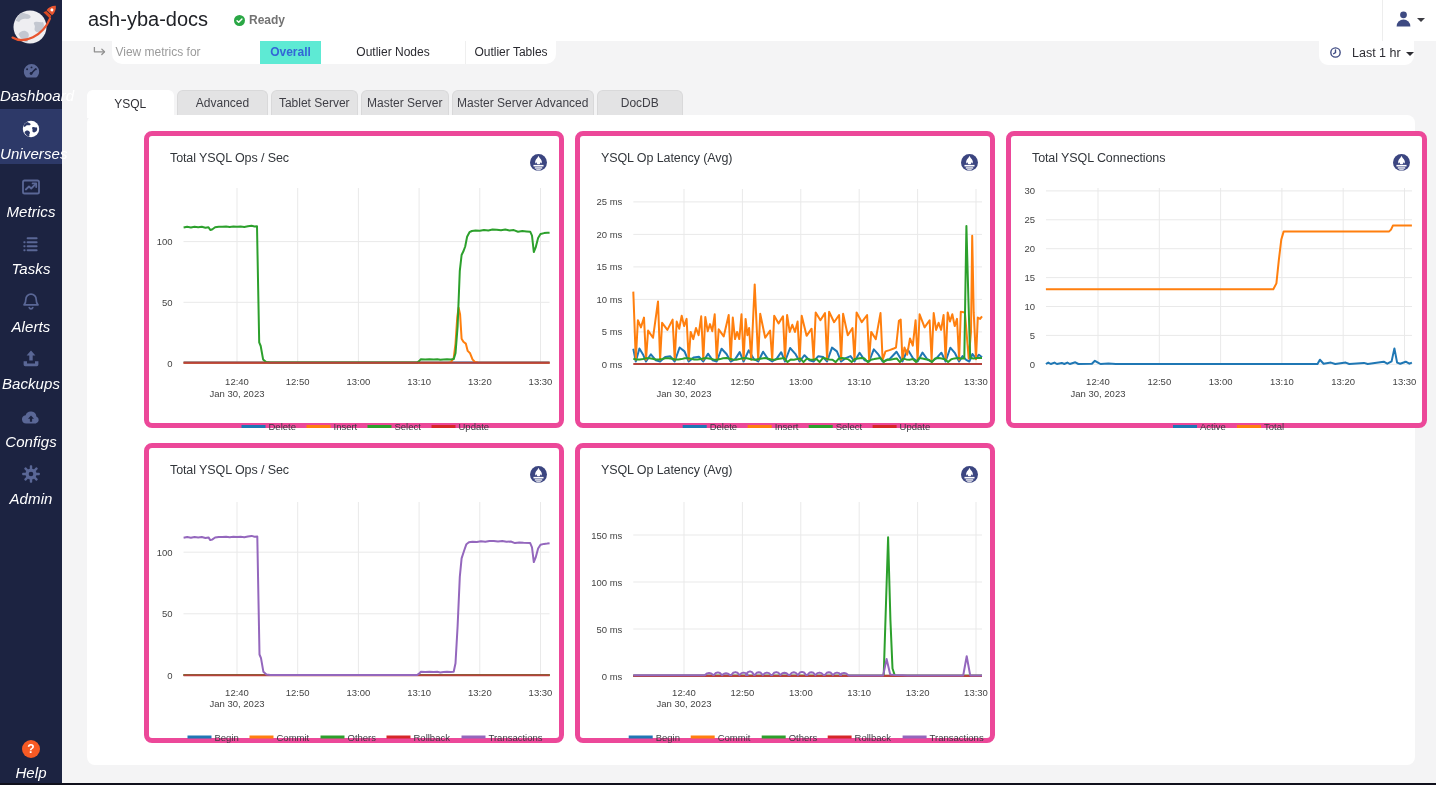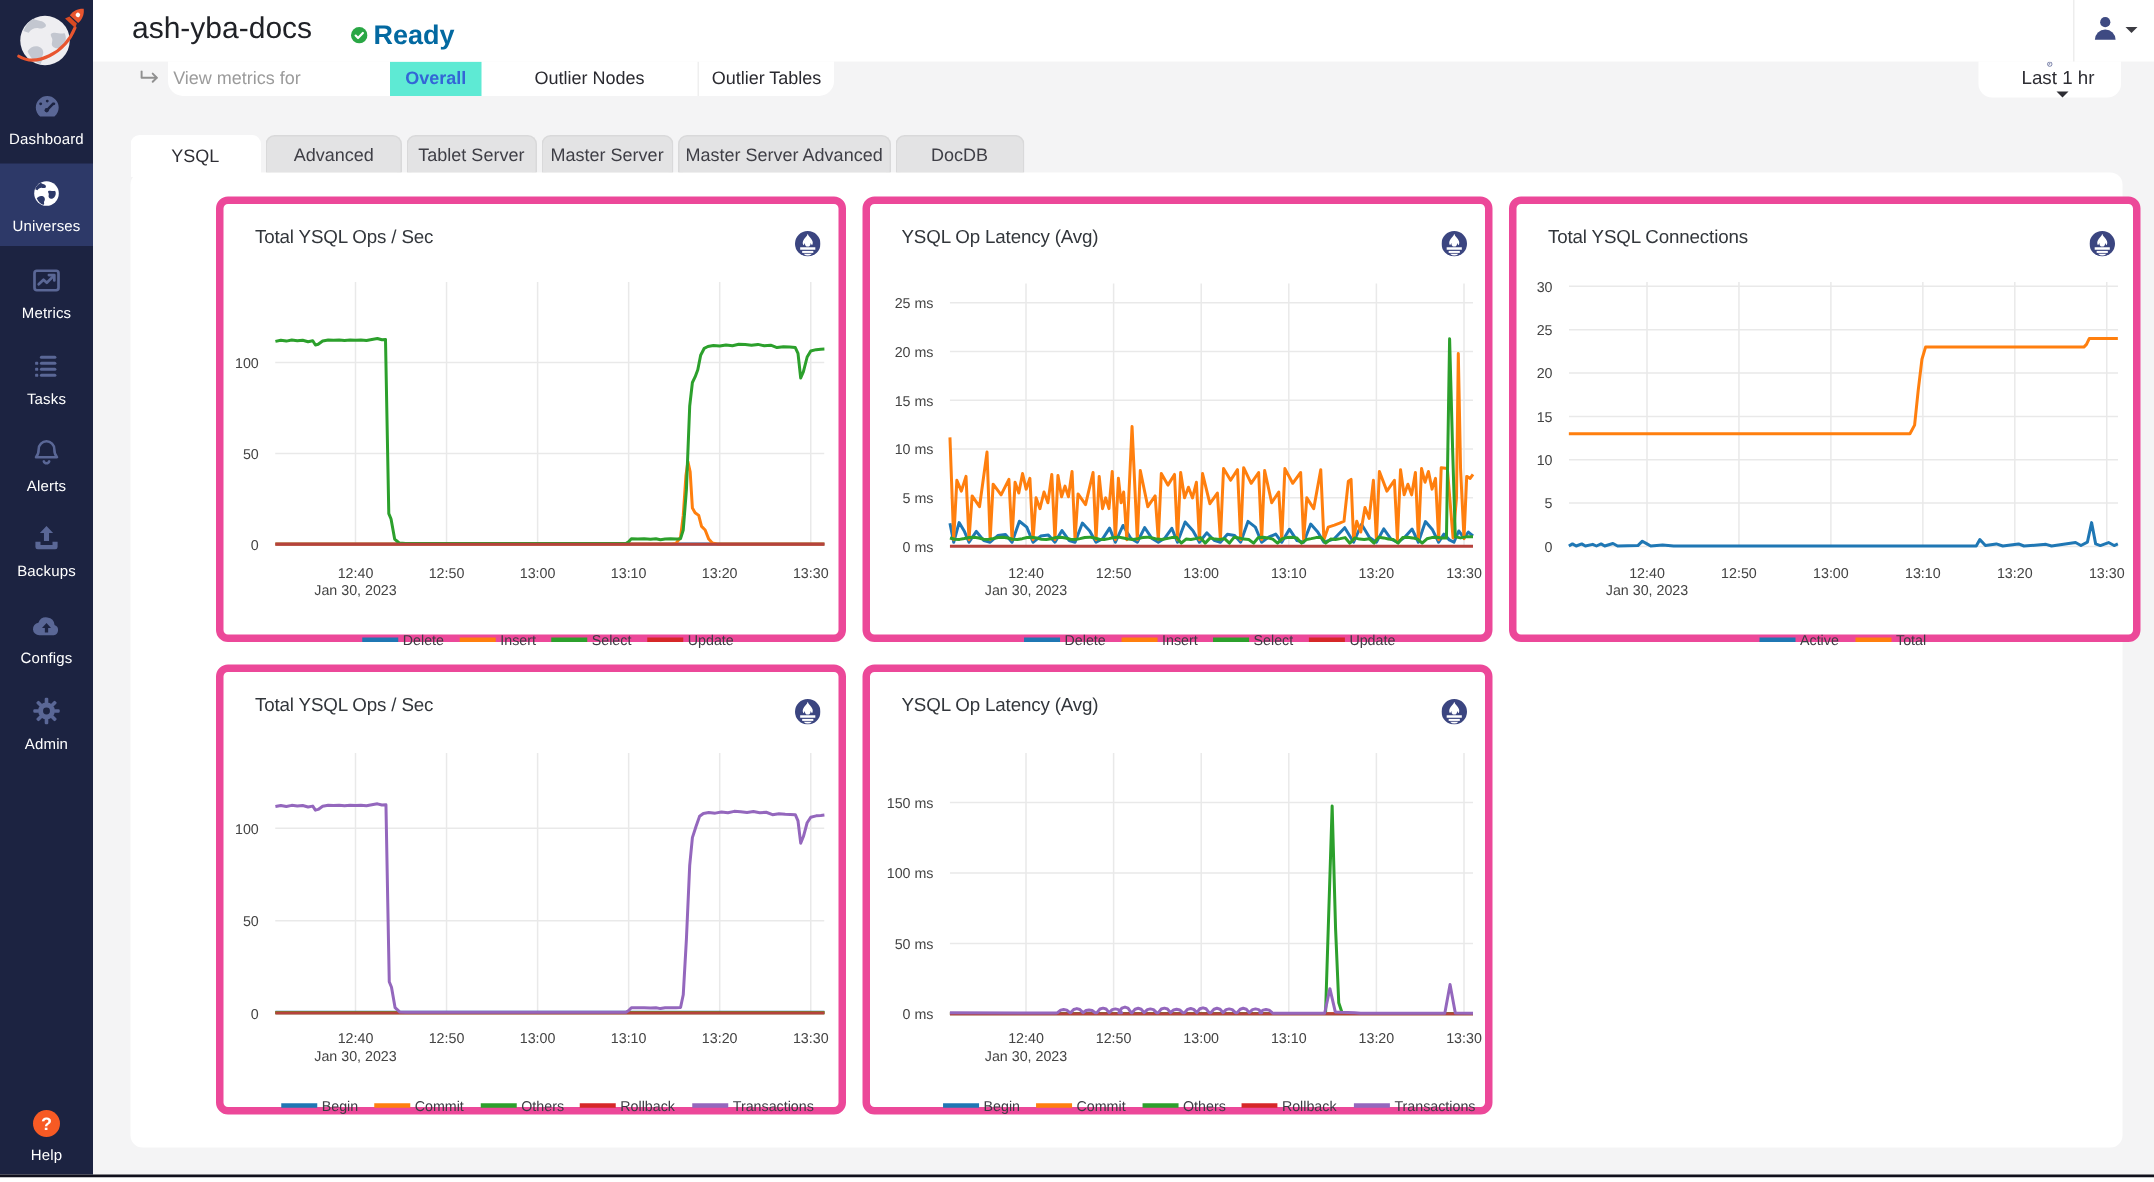--- a/index.html
+++ b/index.html
@@ -1,32 +1,32 @@
 <!DOCTYPE html>
 <html><head><meta charset="utf-8"><style>
 * { margin:0; padding:0; box-sizing:border-box; }
 html,body { width:1436px; height:788px; overflow:hidden; font-family:"Liberation Sans", sans-serif; background:#f4f4f5; }
 #sidebar { position:absolute; left:0; top:0; width:62px; height:783px; background:#1c2341; z-index:5; }
 .sbitem { position:absolute; left:0; width:62px; text-align:center; padding-top:9px; }
 .sbitem.active { background:#2d3968; }
-.sblab { font-size:10px; color:#fff; margin-top:1px; letter-spacing:0.1px; }
+.sblab { font-size:15px; color:#fff; margin-top:1px; letter-spacing:0.1px;font-style:italic; }
 #header { position:absolute; left:62px; top:0; width:1374px; height:41px; background:#fff; z-index:4; }
 #htitle { position:absolute; left:26px; top:8px; font-size:20px; font-weight:400; color:#202227; letter-spacing:0px; }
-#ready { position:absolute; left:172px; top:13px; font-size:18px; font-weight:700; color:#0369a1; display:flex; align-items:center; }
+#ready { position:absolute; left:172px; top:13px; font-size:12px; font-weight:700; color:#737373; display:flex; align-items:center; }
 #hdivider { position:absolute; right:53px; top:0; width:1px; height:41px; background:#ededed; }
 #person { position:absolute; right:25px; top:11px; }
 #pcaret { position:absolute; right:11px; top:18px; width:0; height:0; border-left:4px solid transparent; border-right:4px solid transparent; border-top:4.5px solid #3c3c43; }
 #goarrow { position:absolute; left:93px; top:47px; z-index:2; }
 #mgroup { position:absolute; left:112px; top:41px; height:22.5px; background:#fff; border-radius:0 0 10px 10px; display:flex; overflow:hidden; z-index:2;gap:28px; }
 .mcell { display:flex; align-items:center; justify-content:center; font-size:12px; white-space:nowrap; }
 .mlabel { color:#9b9b9b; }
 .moverall { background:#5eead4; color:#3366d6; font-weight:700;margin-left:28px; }
 .mout { color:#2a2a30; }
 .mout2 { color:#2a2a30; border-left:1px solid #efefef; }
-#timebtn { position:absolute; left:1319px; top:41px; width:95px; height:23.5px; background:#fff; border-radius:0 0 9px 9px; display:flex; align-items:center; justify-content:flex-start; padding-left:11px; font-size:12.5px; color:#2d2d33; white-space:nowrap; z-index:2;flex-direction:column; }
+#timebtn { position:absolute; left:1319px; top:41px; width:95px; height:23.5px; background:#fff; border-radius:0 0 9px 9px; display:flex; align-items:center; justify-content:flex-start; padding-left:11px; font-size:12.5px; color:#2d2d33; white-space:nowrap; z-index:2; }
 .caret { flex:none; width:0; height:0; border-left:4px solid transparent; border-right:4px solid transparent; border-top:4.5px solid #2d2d33; margin-left:5px; margin-top:2px; }
 .tab { position:absolute; height:25.5px; background:#e3e3e4; border:1px solid #d9d9da; border-bottom:none; border-radius:6px 6px 0 0; font-size:12px; color:#3f3f46; white-space:nowrap; display:flex; align-items:center; justify-content:center; z-index:2; top:89.5px; }
 .tab.active { background:#fff; border-color:#fff; height:28px; color:#2e2e34; z-index:3; }
 #panel { position:absolute; left:87px; top:115px; width:1328px; height:650px; background:#fff; border-radius:8px; z-index:1; }
 .card { position:absolute; background:#fff; border:5px solid #ec4899; border-radius:8px; z-index:2;margin-left:39px; }
 .ctitle { position:absolute; left:21px; top:15px; font-size:12.5px; letter-spacing:-0.1px; color:#32363b; }
 #bottomline { position:absolute; left:0; top:783px; width:1436px; height:2px; background:#10101c; z-index:9; }
 #bottomwhite { position:absolute; left:0; top:785px; width:1436px; height:3px; background:#fff; z-index:9; }
 </style></head>
 <body>

